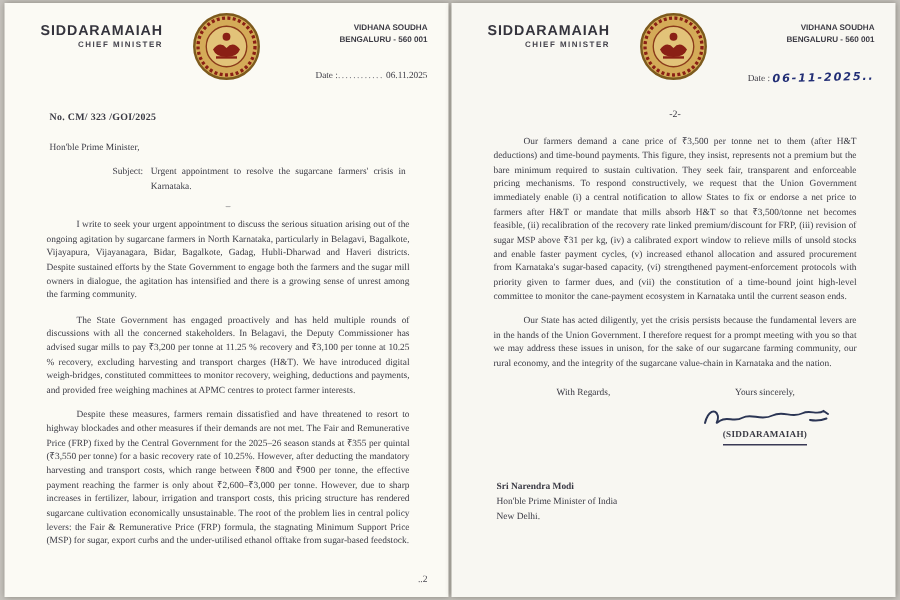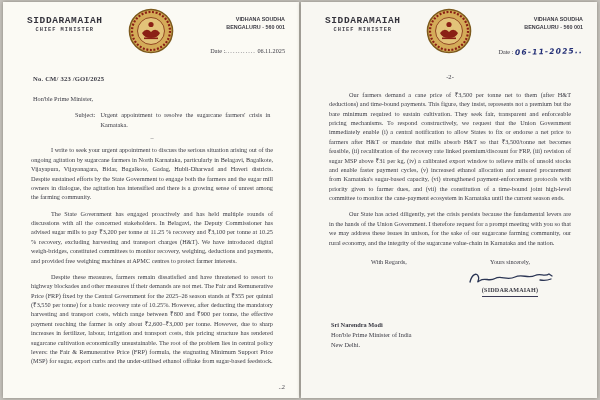--- a/index.html
+++ b/index.html
@@ -3,21 +3,21 @@
 <meta charset="utf-8">
 <style>
   html,body{margin:0;padding:0;}
   body{background:#b9b6b0;font-family:"Liberation Serif", serif;}
   .stage{width:600px;height:400px;display:flex;justify-content:center;align-items:center;gap:2px;background:#c6c3bd;overflow:hidden;}
   .page{width:296px;height:396px;background:#fbfaf4;box-shadow:0 0 4px rgba(60,55,45,.45);position:relative;box-sizing:border-box;color:var(--ink);}
   .page.right{background:#f8f7f2;}
 
   
   .lh{position:relative;height:62px;}
-  .lh-left{position:absolute;left:24px;top:13px;text-align:center;font-family:Liberation Mono, monospace;}
+  .lh-left{position:absolute;left:24px;top:13px;text-align:right;font-family:Liberation Sans, sans-serif;}
   .lh-name{font-size:9.5px;font-weight:bold;letter-spacing:.6px;color:#35343d;}
   .lh-title{font-size:5.3px;font-weight:bold;letter-spacing:1px;color:#45444d;margin-top:1px;}
   .seal{position:absolute;left:50%;top:6px;transform:translateX(-50%);}
   .lh-right{position:absolute;right:14px;top:13px;text-align:right;font-family:"Liberation Sans",sans-serif;font-size:5.4px;font-weight:bold;color:#3c3b44;line-height:1.5;}
   .date-line{position:absolute;right:14px;top:45px;font-size:6.2px;color:#3c3b44;}
   .date-line .dots{letter-spacing:1px;color:#6b6a72;}
   .handwritten{font-family:"DejaVu Sans",sans-serif;font-weight:bold;font-style:italic;font-size:7.5px;color:var(--handink);letter-spacing:1.2px;display:inline-block;transform:rotate(-1.5deg);}
 
   
   .doc-body{padding:4px 26px 0 28px;font-size:6.25px;line-height:1.5;color:var(--ink);}

